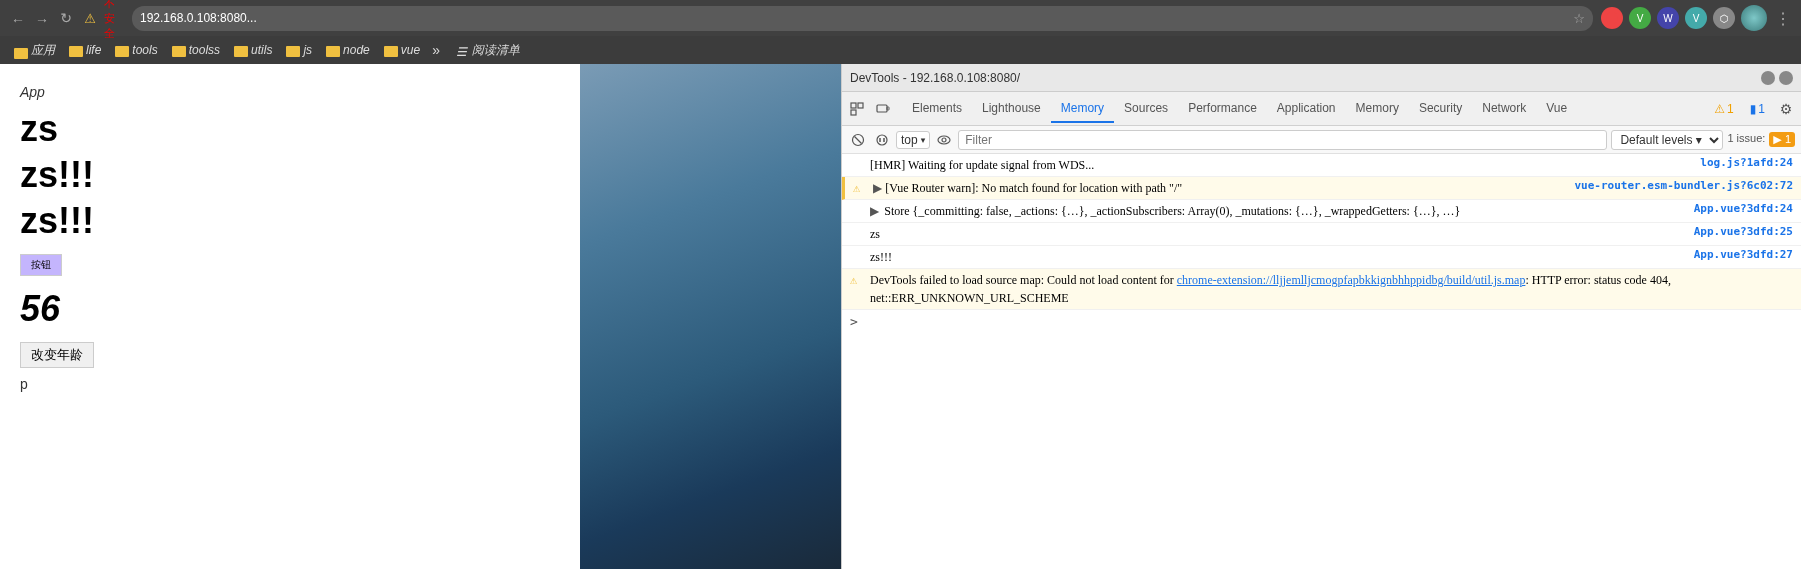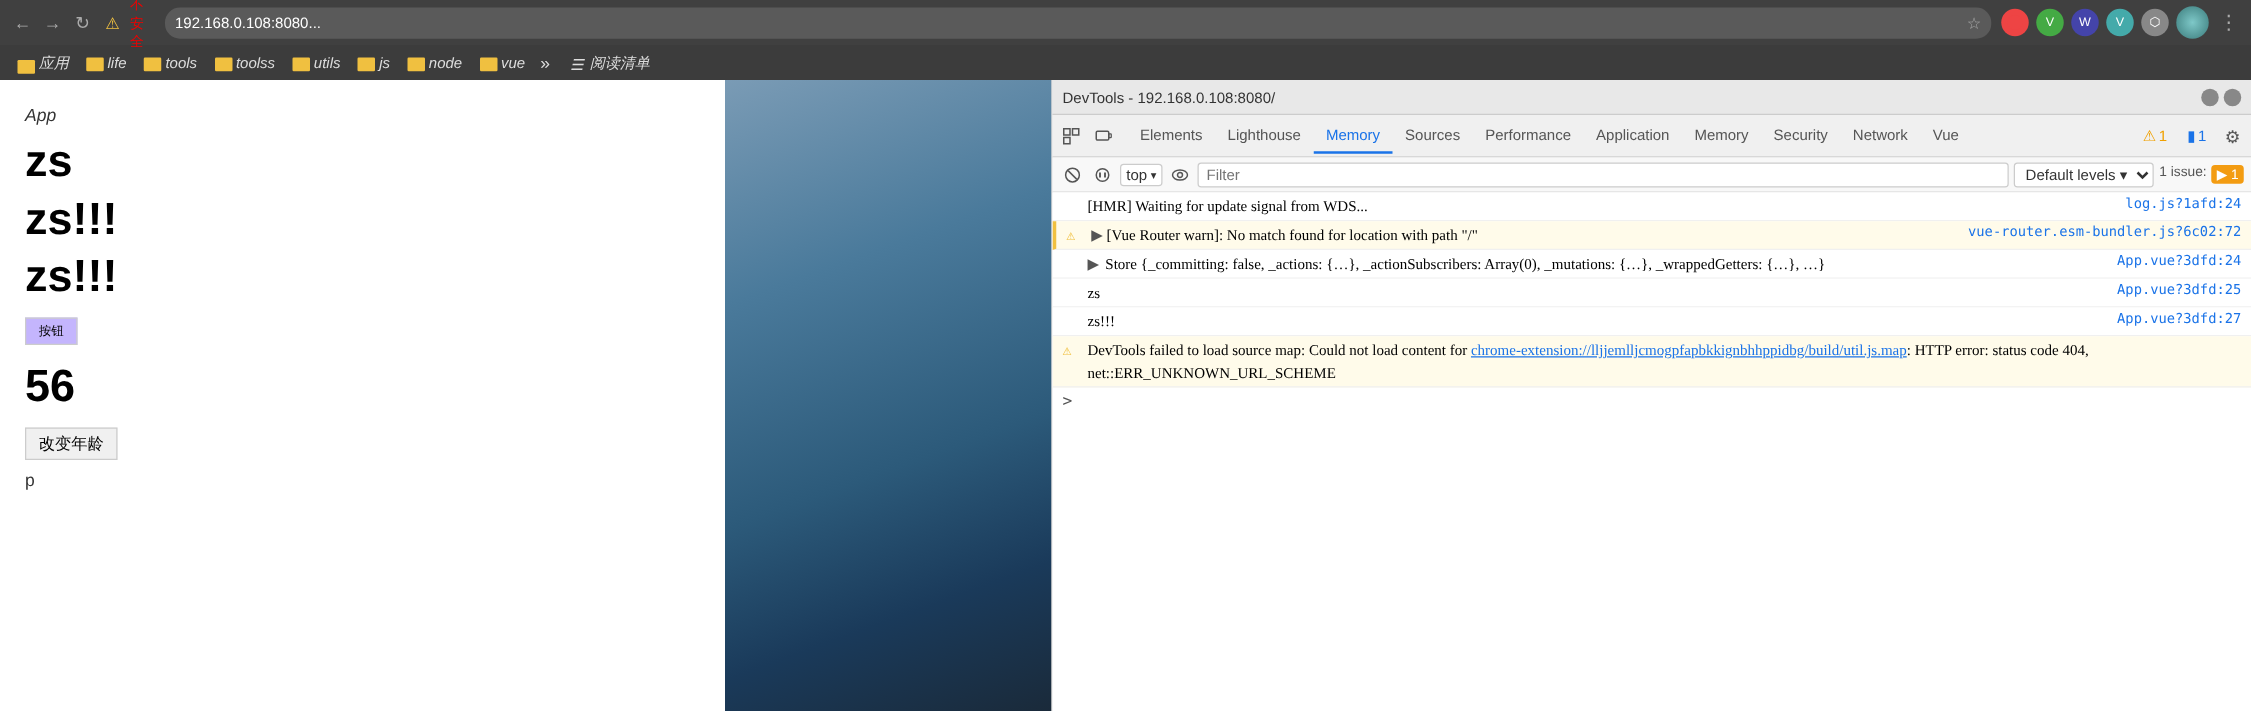--- a/index.html
+++ b/index.html
@@ -23,21 +23,21 @@
     
     .main-area { display: flex; flex: 1; overflow: hidden; }
 
     
     .webpage { width: 580px; flex-shrink: 0; background: #fff; overflow: hidden; display: flex; flex-direction: column; }
     .webpage-content { padding: 20px; flex: 1; }
     .app-label { font-size: 14px; color: #333; margin-bottom: 8px; font-style: italic; }
     .zs-text { font-size: 36px; font-weight: bold; color: #000; margin-bottom: 4px; }
     .zs-exclaim { font-size: 36px; font-weight: bold; color: #000; margin-bottom: 4px; }
     .btn-按钮 { border: 1px solid #ccc; background: #c4b5fd; padding: 3px 10px; font-size: 10px; cursor: pointer; margin: 8px 0; }
-    .number-56 { font-size: 36px; font-weight: bold; margin-top: 4px; margin-bottom: 4px; }
+    .number-56 { font-size: 36px; font-weight: bold; margin-top: 4px; margin-bottom: 4px; font-style: italic; }
     .btn-改变 { border: 1px solid #ccc; background: #f0f0f0; padding: 3px 10px; font-size: 13px; cursor: pointer; margin: 8px 0; }
     .p-text { font-size: 14px; color: #333; }
 
     
     .bg-area { flex: 1; background: linear-gradient(160deg, #7a9bb5 0%, #4a7a9b 30%, #2c5a7a 60%, #1a3a5a 80%, #1a2a3a 100%); position: relative; overflow: hidden; }
 
     
     .devtools { width: 960px; flex-shrink: 0; display: flex; flex-direction: column; background: #fff; border-left: 1px solid #ccc; }
 
     
@@ -68,21 +68,21 @@
     
     .console-output { flex: 1; overflow-y: auto; font-family: 'Consolas', 'Monaco', monospace; font-size: 12px; background: #fff; }
     .console-line { display: flex; align-items: flex-start; padding: 2px 8px; border-bottom: 1px solid #f0f0f0; min-height: 20px; gap: 4px; }
     .console-line.info { background: #fff; }
     .console-line.warning { background: #fffbea; border-left: 3px solid #f0c040; }
     .console-line.yellow-bg { background: #fffbea; }
     .console-icon { flex-shrink: 0; font-size: 12px; margin-top: 2px; width: 16px; }
     .warn-icon { color: #f0c040; }
     .console-text { flex: 1; color: #000; line-height: 1.5; word-break: break-all; font-family: Liberation Serif, serif; }
     .console-text .link { color: #1a73e8; text-decoration: underline; cursor: pointer; }
-    .console-file { margin-left: auto; color: #1a73e8; font-size: 11px; white-space: nowrap; cursor: pointer; padding-left: 8px; }
+    .console-file { margin-left: auto; color: #1a73e8; font-size: 11px; white-space: nowrap; cursor: pointer; padding-left: 8px; font-weight: bold; }
     .console-footer { display: flex; align-items: center; padding: 2px 8px; height: 22px; }
     .prompt-gt { color: #555; font-size: 13px; }
   </style>
 </head>
 <body>
 
 <div class="browser-chrome">
   <div class="browser-toolbar">
     <div class="nav-buttons">
       <button class="nav-btn">←</button>

